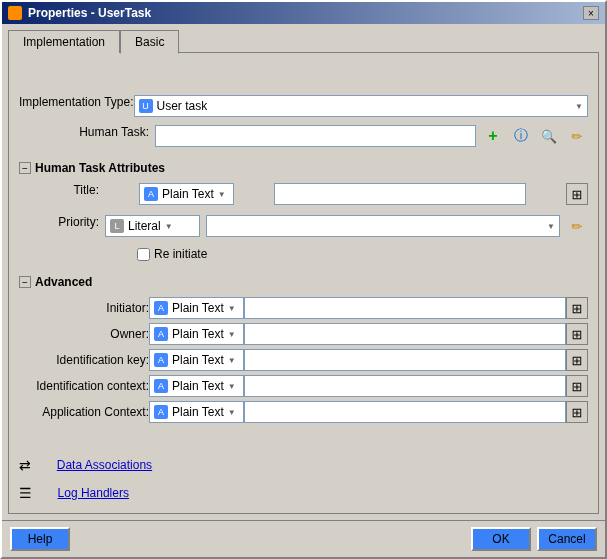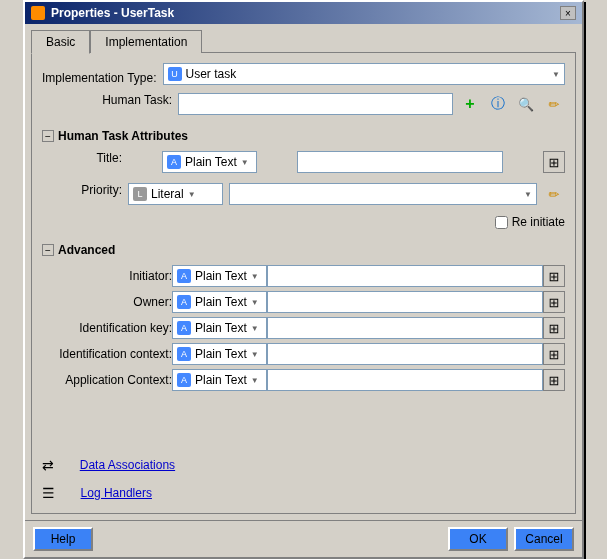--- a/index.html
+++ b/index.html
@@ -7,21 +7,21 @@
       font-family: Arial, sans-serif;
       font-size: 12px;
       background: #d4d0c8;
       display: flex;
       justify-content: center;
       align-items: center;
       width: 607px;
       height: 559px;
     }
     .window {
-      width: 561px;
+      width: 607px;
       height: 559px;
       background: #d4d0c8;
       border: 2px solid #808080;
       border-top: 2px solid #ffffff;
       border-left: 2px solid #ffffff;
       box-shadow: 2px 2px 0 #000;
       display: flex;
       flex-direction: column;
     }
     .title-bar {
@@ -176,22 +176,21 @@
       gap: 4px;
       cursor: pointer;
       white-space: nowrap;
       width: 95px;
       flex-shrink: 0;
     }
     .checkbox-row {
       display: flex;
       align-items: center;
       gap: 4px;
-      margin-left: 83px;
-      justify-content: flex-end;
+      margin-left: 118px;
     }
     .link-row {
       display: flex;
       align-items: center;
       gap: 6px;
       padding: 2px 0;
     }
     .link-text {
       color: #0000cc;
       text-decoration: underline;
@@ -215,22 +214,22 @@
       border-color: #ffffff #808080 #808080 #ffffff;
       font-size: 12px;
       cursor: pointer;
       padding: 0 8px;
     }
     .help-btn {
       margin-right: auto;
     }
     .impl-type-row {
       display: flex;
-      align-items: flex-end;
-      gap: 6px;
+      align-items: flex-start;
+      margin-top: 32px;
     }
     .impl-select {
       flex: 1;
       height: 22px;
       border: 1px solid #7f9db9;
       background: white;
       display: flex;
       align-items: center;
       padding: 0 4px;
       justify-content: space-between;
@@ -297,22 +296,22 @@
     <div class="title-bar-text">
       <span class="title-bar-icon"></span>
       <span>Properties - UserTask</span>
     </div>
     <div class="close-btn">×</div>
   </div>
 
   <div class="content-area">
 
     <div class="tabs">
+      <div class="tab">Implementation</div>
       <div class="tab active">Basic</div>
-      <div class="tab">Implementation</div>
     </div>
 
     <div class="tab-content">
 
       <div class="impl-type-row">
         <span class="form-label">Implementation Type:</span>
         <div class="impl-select" style="flex:1;">
           <div class="impl-select-left">
             <span class="task-icon">U</span>
             <span>User task</span>

